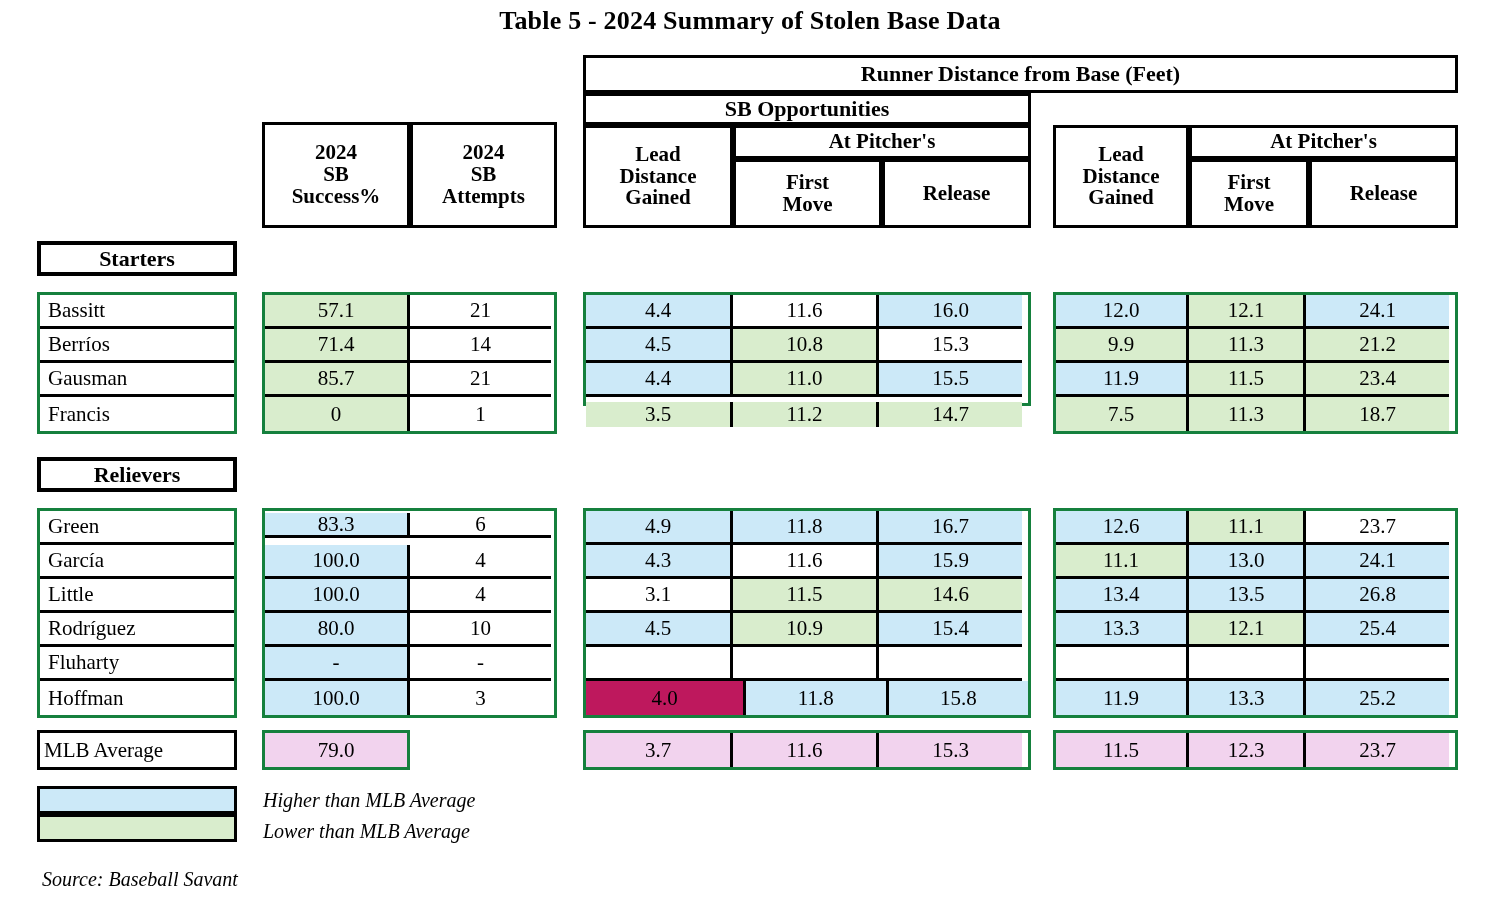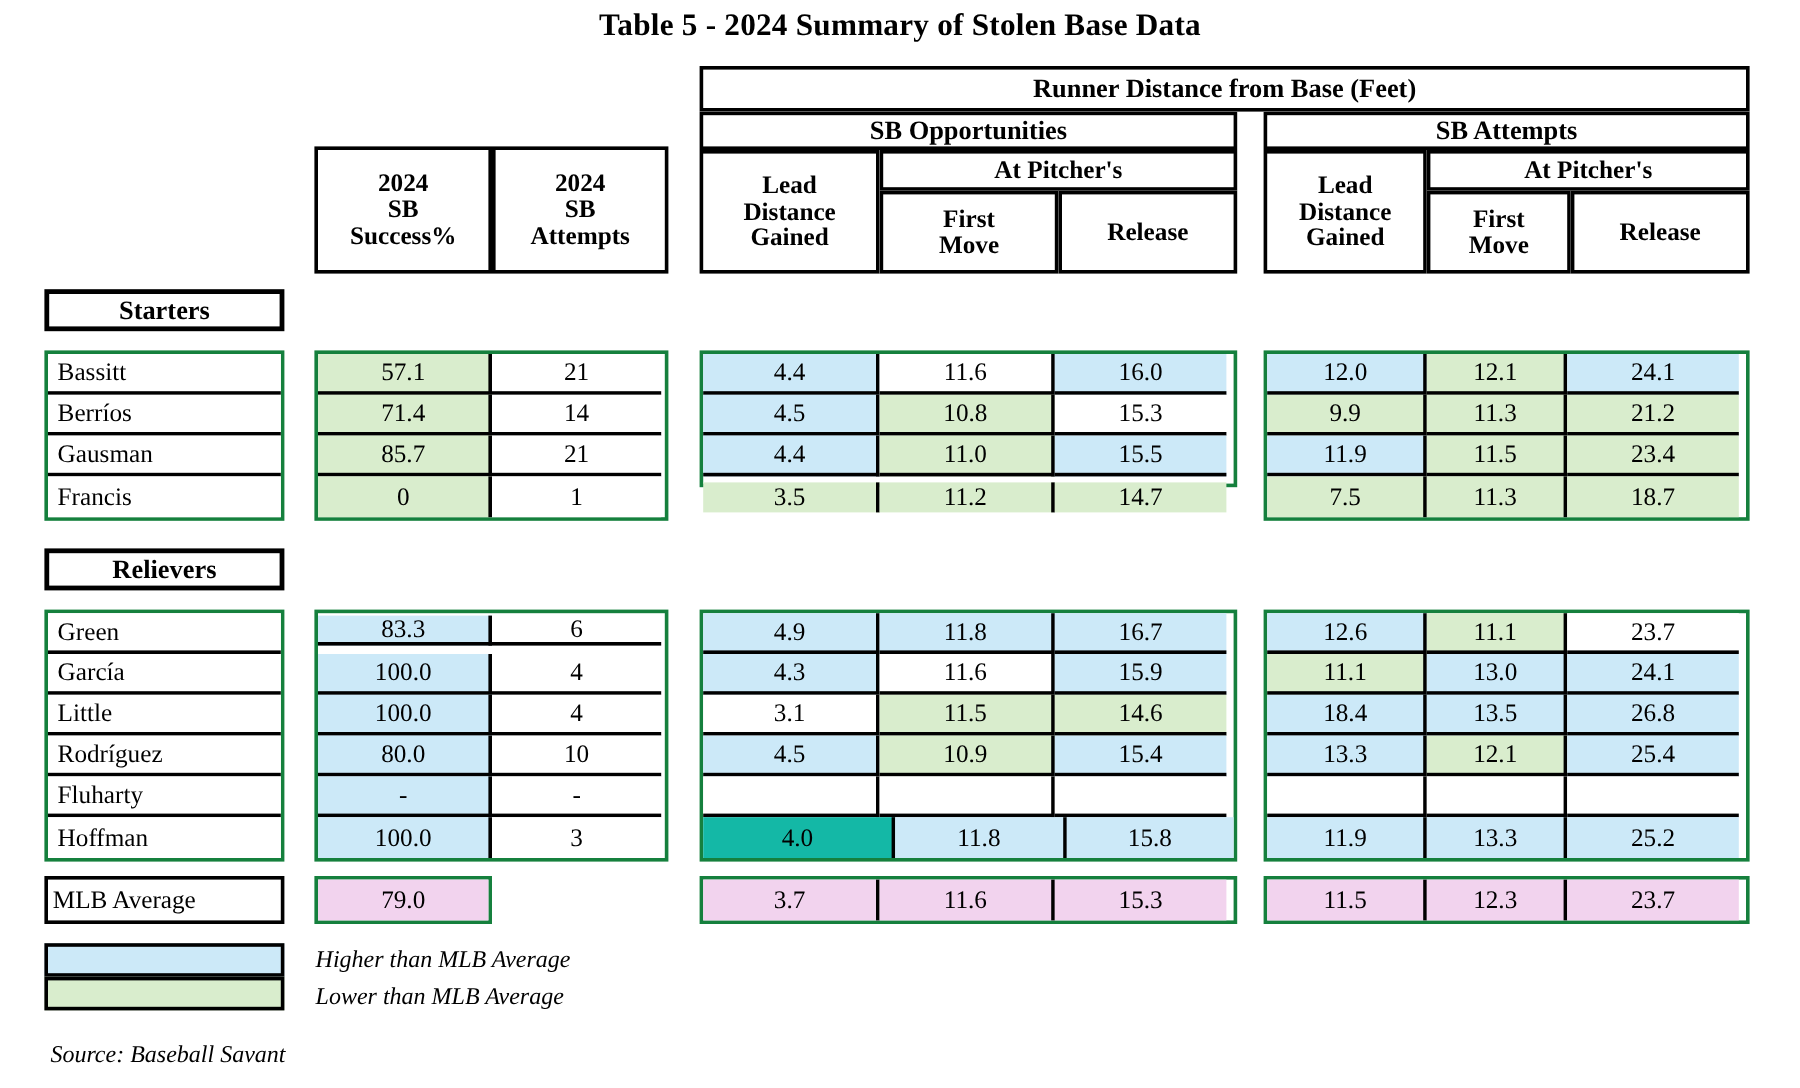--- a/index.html
+++ b/index.html
@@ -69,21 +69,20 @@
 <body>
 
 <div class="page">
 
   <div class="title">Table 5 - 2024 Summary of Stolen Base Data</div>
 
   <div class="bx hdr-big" style="left:583px;top:55px;width:875px;height:38px;">Runner Distance from Base (Feet)</div>
 
   <div class="bx hdr-big" style="left:583px;top:93px;width:448px;height:32px;">SB Opportunities</div>
 
-  <div class="bx hdr-big" style="left:1053px;top:93px;width:405px;height:32px;">SB Attempts</div>
 
   <div class="bx hdr" style="left:583px;top:125px;width:150px;height:103px;white-space:pre-line;">Lead
 Distance
 Gained</div>
 
   <div class="bx hdr" style="left:733px;top:125px;width:298px;height:34px;">At Pitcher's</div>
 
   <div class="bx hdr" style="left:733px;top:159px;width:149px;height:69px;white-space:pre-line;">First
 Move</div>
 
@@ -235,38 +234,38 @@
           <div class="gcell" style="width: 147px; background: rgb(204, 233, 248);">4.5</div>
           <div class="gcell" style="width: 146px; background: rgb(217, 237, 205);">10.9</div>
           <div class="gcell last" style="width: 143px; background: rgb(204, 233, 248);">15.4</div>
         </div>
         <div class="grow" style="top: 136px; width: 442px; height: 34px;">
           <div class="gcell" style="width: 147px; background: rgb(255, 255, 255);"></div>
           <div class="gcell" style="width: 146px; background: rgb(255, 255, 255);"></div>
           <div class="gcell last" style="width: 143px; background: rgb(255, 255, 255);"></div>
         </div>
         <div class="grow lastrow" style="top: 170px; width: 442px; height: 34px;">
-          <div class="gcell" style="width: 164px; background: #14b8a6;">4.0</div>
+          <div class="gcell" style="width: 164px; background: #be185d;">4.0</div>
           <div class="gcell" style="width: 146px; background: rgb(204, 233, 248);">11.8</div>
           <div class="gcell last" style="width: 143px; background: rgb(204, 233, 248);">15.8</div>
         </div>
       </div>
       <div class="block" style="left: 1053px; top: 508px; width: 405px; height: 210px;">
         <div class="grow" style="top: 0px; width: 399px; height: 34px;">
           <div class="gcell" style="width: 133px; background: rgb(204, 233, 248);">12.6</div>
           <div class="gcell" style="width: 117px; background: rgb(217, 237, 205);">11.1</div>
           <div class="gcell last" style="width: 143px; background: rgb(255, 255, 255);">23.7</div>
         </div>
         <div class="grow" style="top: 34px; width: 399px; height: 34px;">
           <div class="gcell" style="width: 133px; background: rgb(217, 237, 205);">11.1</div>
           <div class="gcell" style="width: 117px; background: rgb(204, 233, 248);">13.0</div>
           <div class="gcell last" style="width: 143px; background: rgb(204, 233, 248);">24.1</div>
         </div>
         <div class="grow" style="top: 68px; width: 399px; height: 34px;">
-          <div class="gcell" style="width: 133px; background: rgb(204, 233, 248);">18.4</div>
+          <div class="gcell" style="width: 133px; background: rgb(204, 233, 248);">13.4</div>
           <div class="gcell" style="width: 117px; background: rgb(204, 233, 248);">13.5</div>
           <div class="gcell last" style="width: 143px; background: rgb(204, 233, 248);">26.8</div>
         </div>
         <div class="grow" style="top: 102px; width: 399px; height: 34px;">
           <div class="gcell" style="width: 133px; background: rgb(204, 233, 248);">13.3</div>
           <div class="gcell" style="width: 117px; background: rgb(217, 237, 205);">12.1</div>
           <div class="gcell last" style="width: 143px; background: rgb(204, 233, 248);">25.4</div>
         </div>
         <div class="grow" style="top: 136px; width: 399px; height: 34px;">
           <div class="gcell" style="width: 133px; background: rgb(255, 255, 255);"></div>

